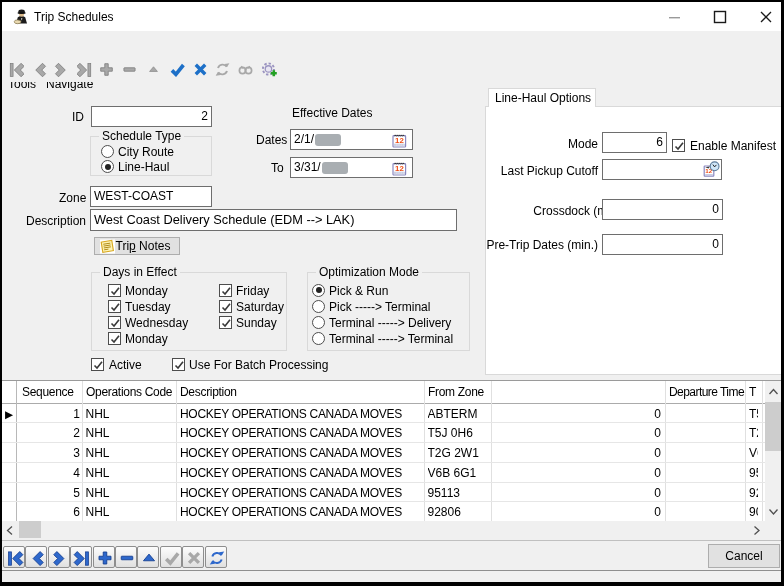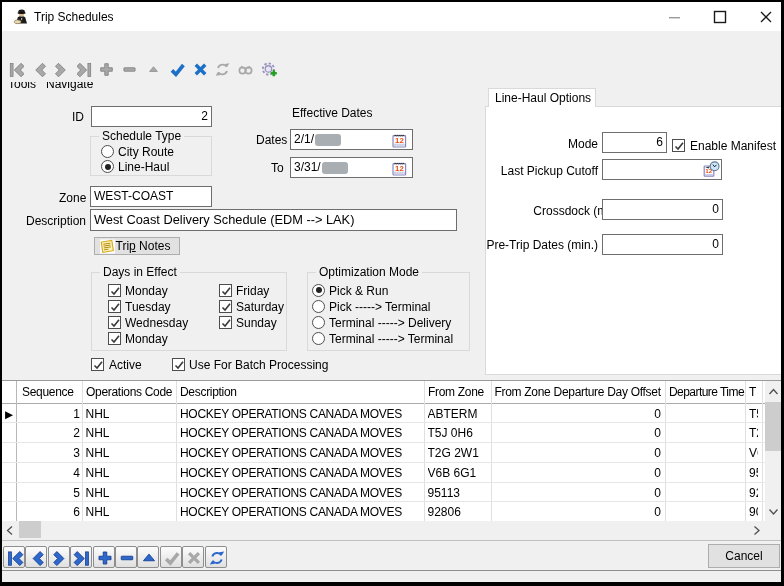--- a/index.html
+++ b/index.html
@@ -269,21 +269,20 @@
     <div class="gridline-v" style="left:174px;top:0;height:140px;background:#e0e0e0"></div>
     <div class="gridline-v" style="left:421.5px;top:0;height:140px;background:#e0e0e0"></div>
     <div class="gridline-v" style="left:488.5px;top:0;height:140px;background:#e0e0e0"></div>
     <div class="gridline-v" style="left:662.5px;top:0;height:140px;background:#e0e0e0"></div>
     <div class="gridline-v" style="left:743px;top:0;height:140px;background:#e0e0e0"></div>
     <div class="gridline-v" style="left:760px;top:0;height:140px;background:#e0e0e0"></div>
     <div class="gcell" style="left:20px;top:4px;width:58px;letter-spacing:-0.3px">Sequence</div>
     <div class="gcell" style="left:84px;top:4px;width:88px;letter-spacing:-0.3px">Operations Code</div>
     <div class="gcell" style="left:178px;top:4px;width:243px;letter-spacing:-0.3px">Description</div>
     <div class="gcell" style="left:426px;top:4px;width:60px;letter-spacing:-0.3px">From Zone</div>
-    <div class="gcell" style="left:492.5px;top:4px;width:170px;letter-spacing:-0.3px">From Zone Departure Day Offset</div>
     <div class="gcell" style="left:667px;top:4px;width:76.5px;letter-spacing:-0.55px">Departure Time</div>
     <div class="gcell" style="left:747px;top:4px;width:12px;letter-spacing:-0.3px">T</div>
     <div class="gridline-h" style="left:0;top:41.25px;width:763px"></div>
     <div class="gcell" style="left:17px;top:25.5px;width:61px;text-align:right">1</div>
     <div class="gcell" style="left:83.5px;top:25.5px">NHL</div>
     <div class="gcell" style="left:178px;top:25.5px;letter-spacing:-0.3px">HOCKEY OPERATIONS CANADA MOVES</div>
     <div class="gcell" style="left:425.5px;top:25.5px">ABTERM</div>
     <div class="gcell" style="left:491.5px;top:25.5px;width:167.5px;text-align:right">0</div>
     <div class="gcell" style="left:747px;top:25.5px;width:9px">T5J 0H6</div>
     <div class="gridline-h" style="left:0;top:61px;width:763px"></div>

